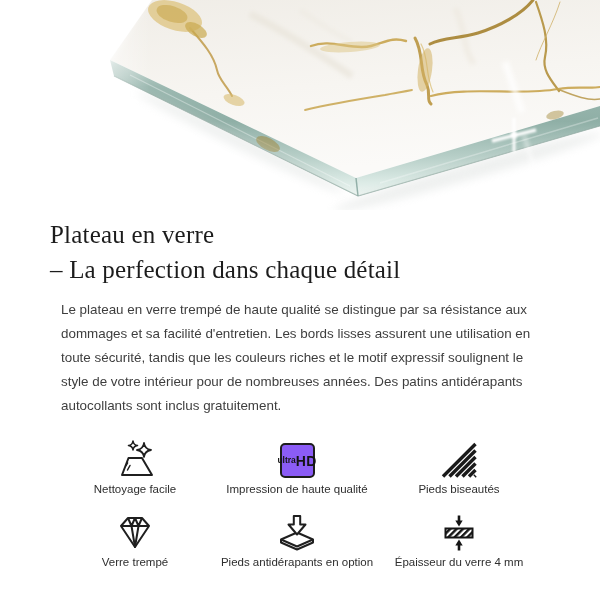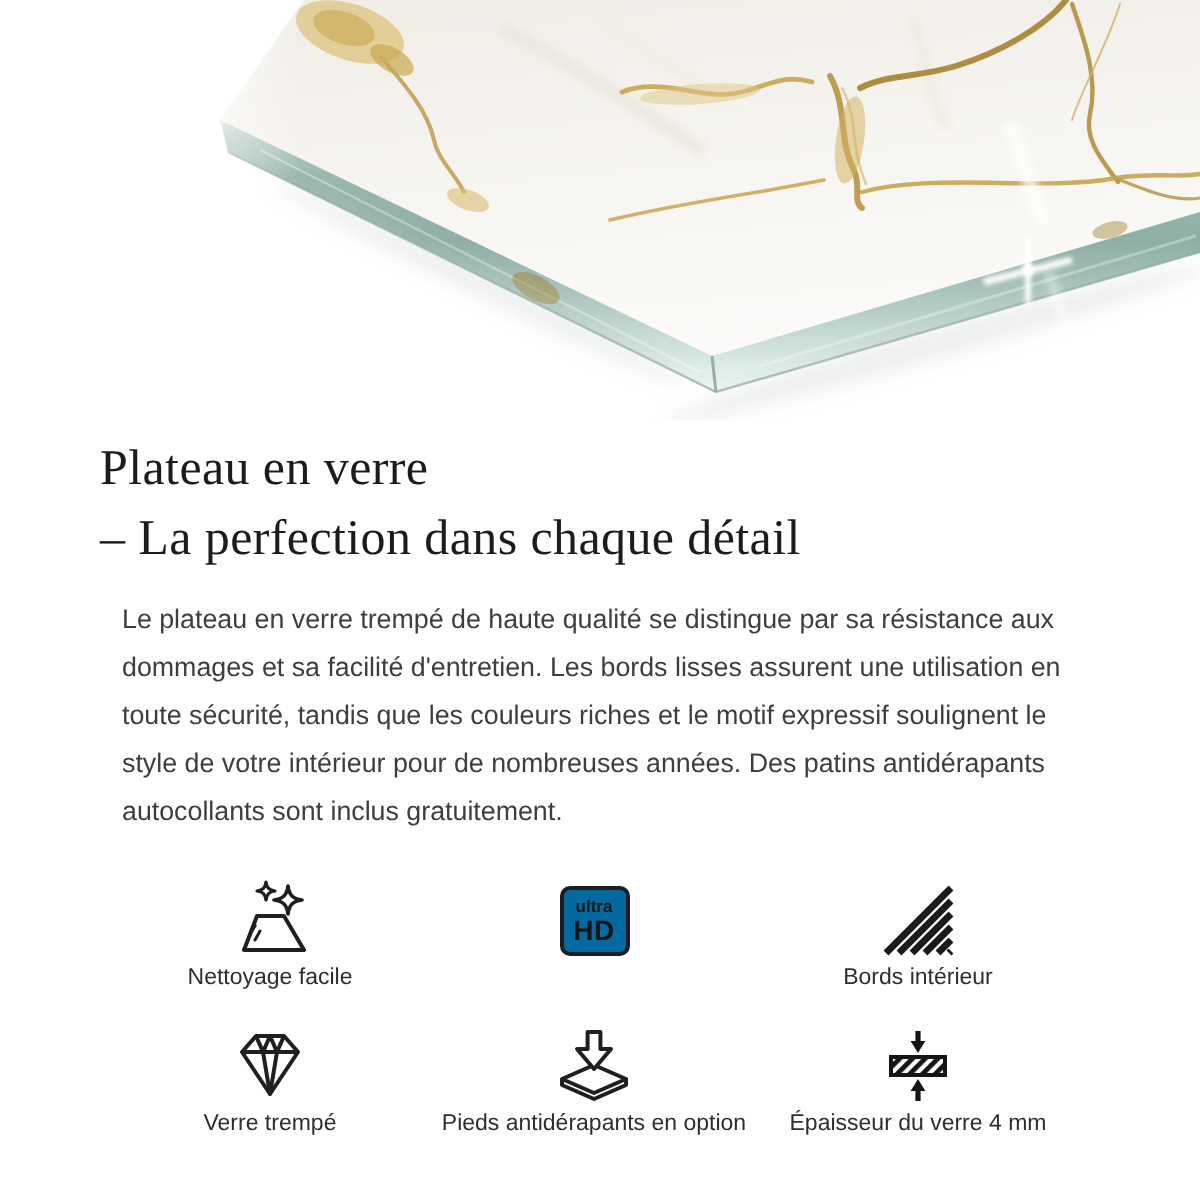--- a/index.html
+++ b/index.html
@@ -23,22 +23,22 @@
   .features{
     margin-top:20px;
     display:grid;grid-template-columns:1fr 1fr 1fr;
     row-gap:16px;padding:0 4px;
   }
   .feature{display:flex;flex-direction:column;align-items:center;}
   .icon-wrap{height:42px;display:flex;align-items:flex-end;justify-content:center;}
   .feat-label{margin-top:3px;font-size:11.5px;color:#2e2e2e;white-space:nowrap;}
   .uhd-box{
     width:31px;height:31px;border:2.4px solid #1d1d1d;border-radius:5px;
-    display:flex;flex-direction:column;align-items:center;justify-content:center;
-    color:#141414;background:#0369a1;margin-bottom:2px;
+    display:flex;align-items:center;justify-content:center;
+    color:#141414;background:#8b5cf6;margin-bottom:2px;
   }
   .uhd-top{font-size:8.5px;font-weight:700;line-height:9px;}
   .uhd-hd{font-size:14px;font-weight:700;line-height:14px;letter-spacing:.3px;}
 </style>
 </head>
 <body>
 
 <svg class="hero" width="600" height="210" viewBox="0 0 600 210" aria-hidden="true">
   <defs>
     <linearGradient id="mg" x1="0" y1="0" x2="0.25" y2="1">
@@ -148,36 +148,37 @@
       <div class="feat-label">Nettoyage facile</div>
     </div>
 
     <div class="feature">
       <div class="icon-wrap">
         <div class="uhd-box">
           <span class="uhd-top">ultra</span>
           <span class="uhd-hd">HD</span>
         </div>
       </div>
+      <div class="feat-label">Impression de haute qualité</div>
     </div>
 
     <div class="feature">
       <div class="icon-wrap">
         <svg width="40" height="40" viewBox="0 0 40 40">
           <g stroke="#1a1a1a" stroke-width="3.4">
             <line x1="4" y1="36.5" x2="36.5" y2="4"></line>
             <line x1="10.5" y1="36.5" x2="36.5" y2="10.5"></line>
             <line x1="17" y1="36.5" x2="36.5" y2="17"></line>
             <line x1="23.5" y1="36.5" x2="36.5" y2="23.5"></line>
             <line x1="30" y1="36.5" x2="36.5" y2="30"></line>
             <line x1="35.5" y1="36.5" x2="36.5" y2="35.5"></line>
           </g>
         </svg>
       </div>
-      <div class="feat-label">Bords intérieur</div>
+      <div class="feat-label">Pieds biseautés</div>
     </div>
 
     <div class="feature">
       <div class="icon-wrap">
         <svg width="40" height="40" viewBox="0 0 40 40">
           <g fill="none" stroke="#1f1f1f" stroke-width="2" stroke-linejoin="round">
             <path d="M6,13 L13,5 L27,5 L34,13 L20,34 Z"></path>
             <path d="M6,13 L34,13"></path>
             <path d="M13,5 L16.5,13 L20,5 L23.5,13 L27,5"></path>
             <path d="M16.5,13 L20,34 L23.5,13"></path>

